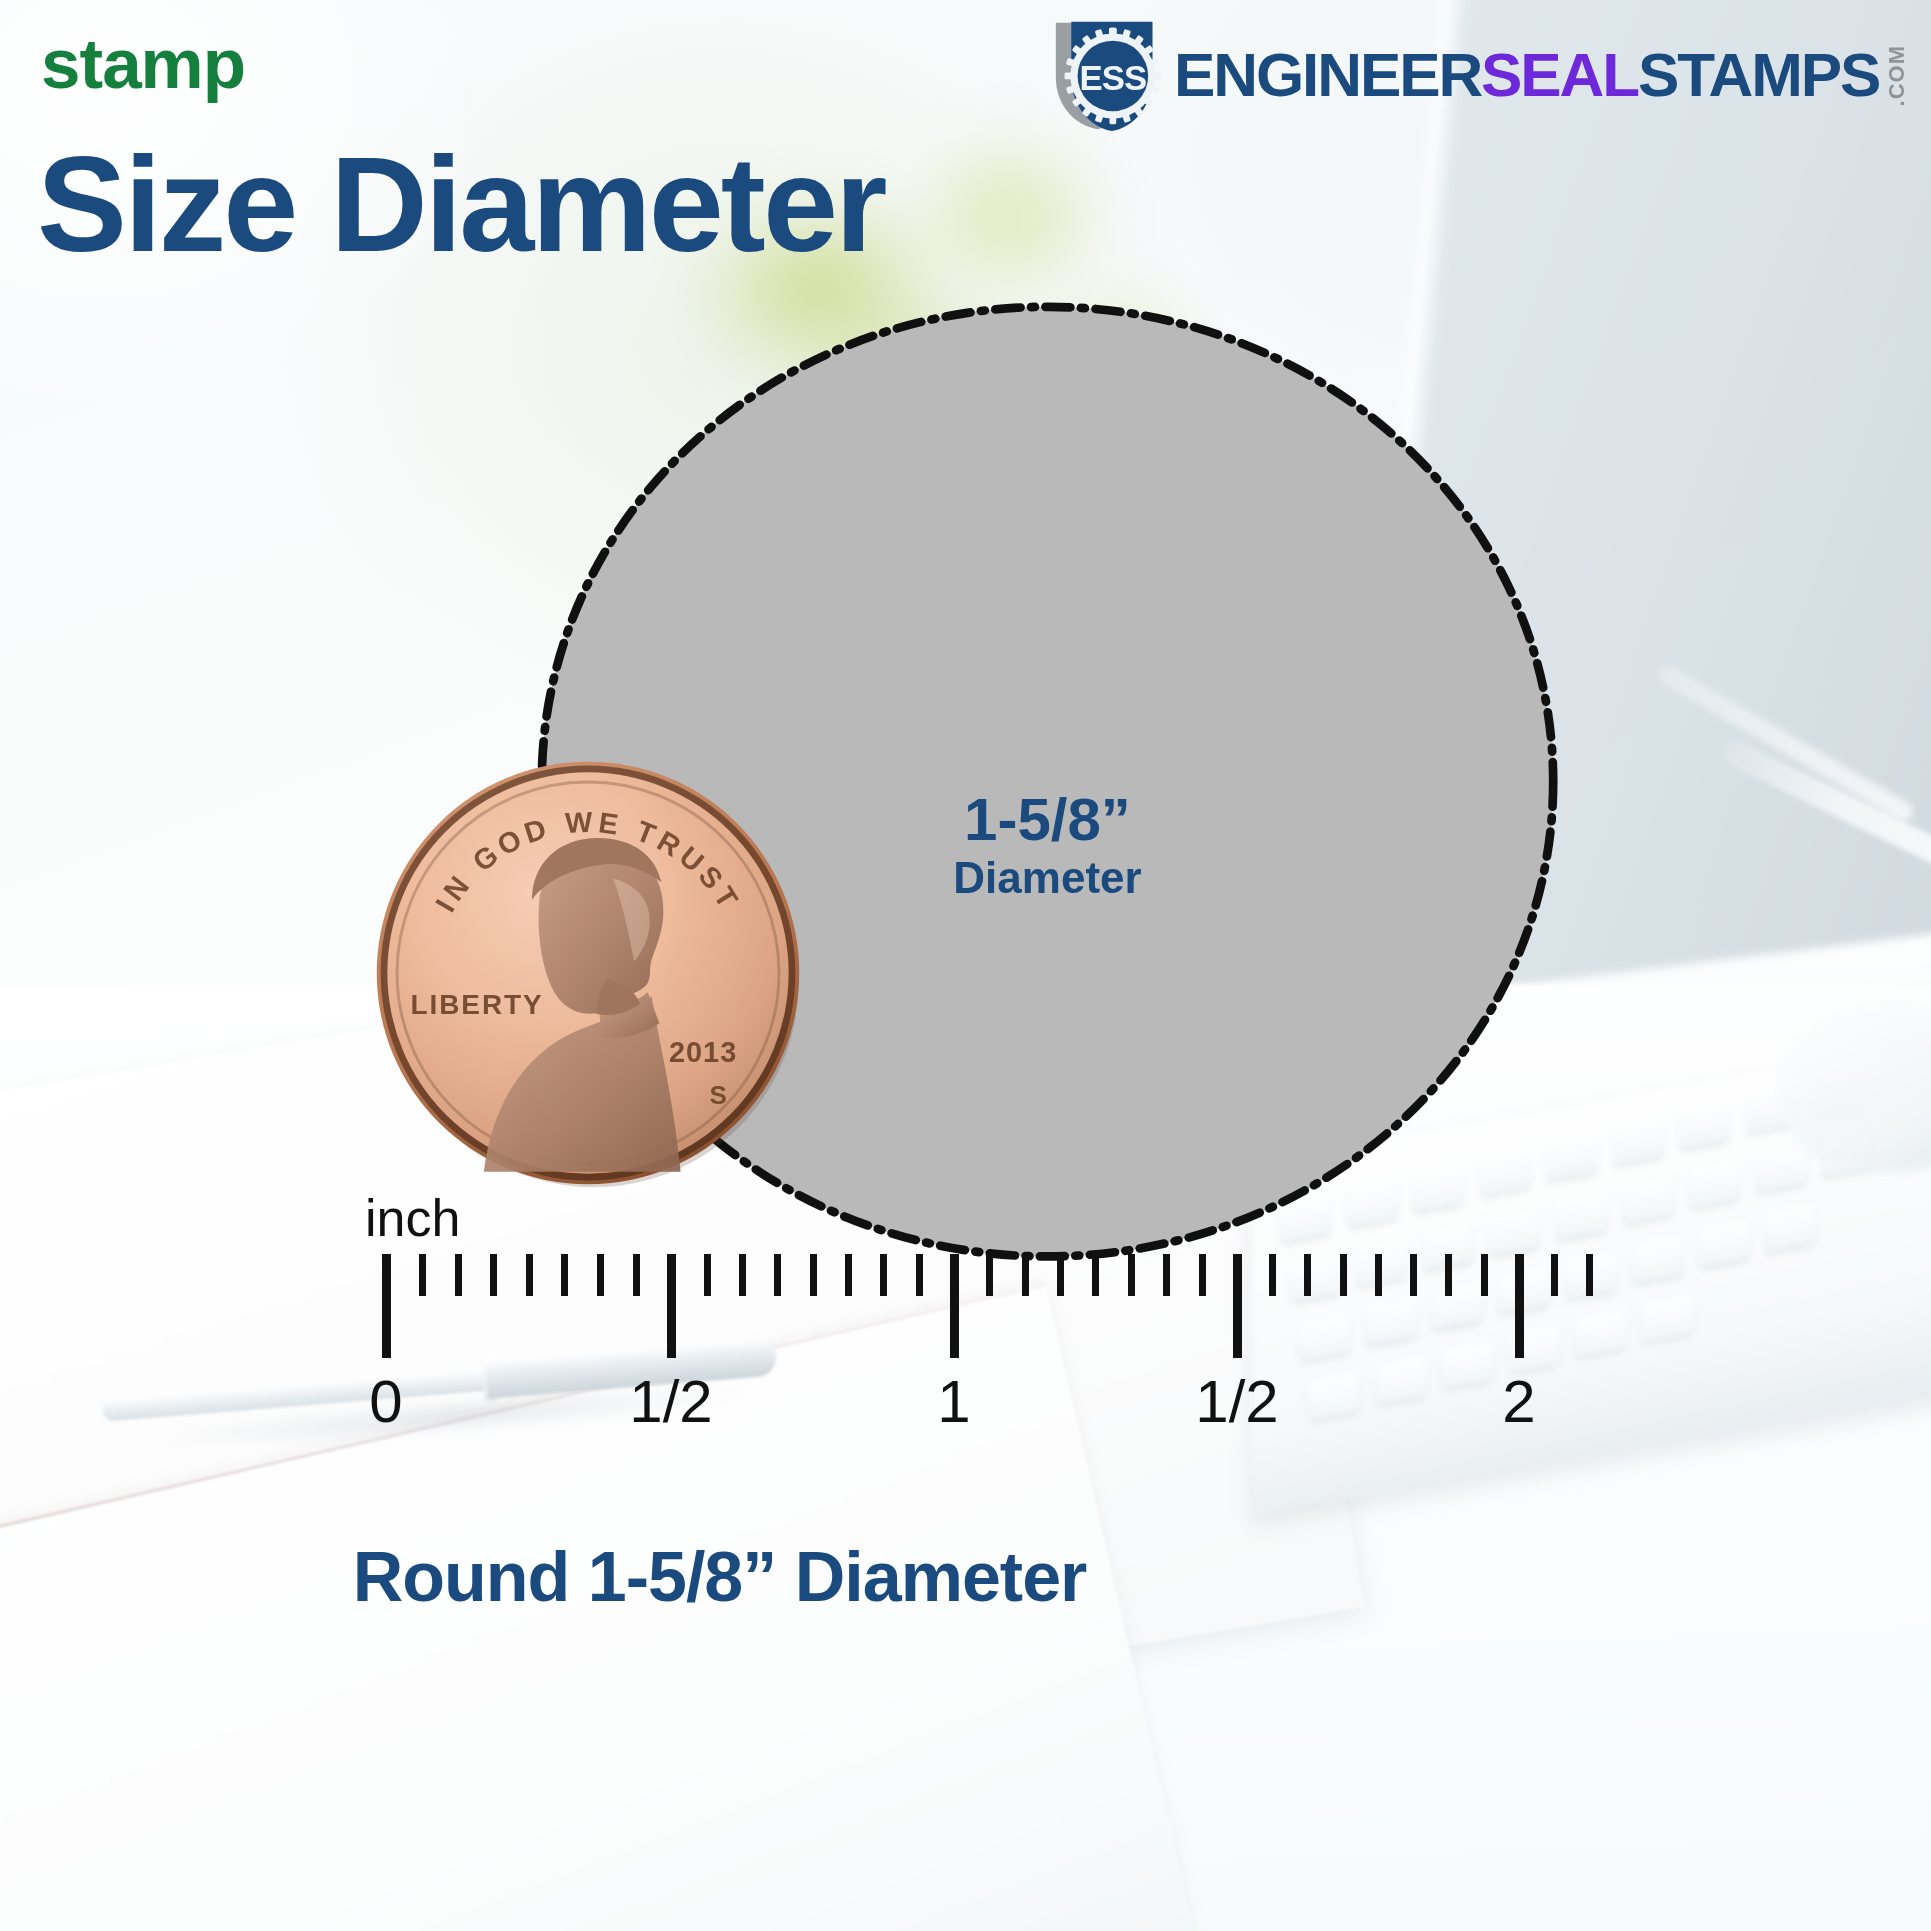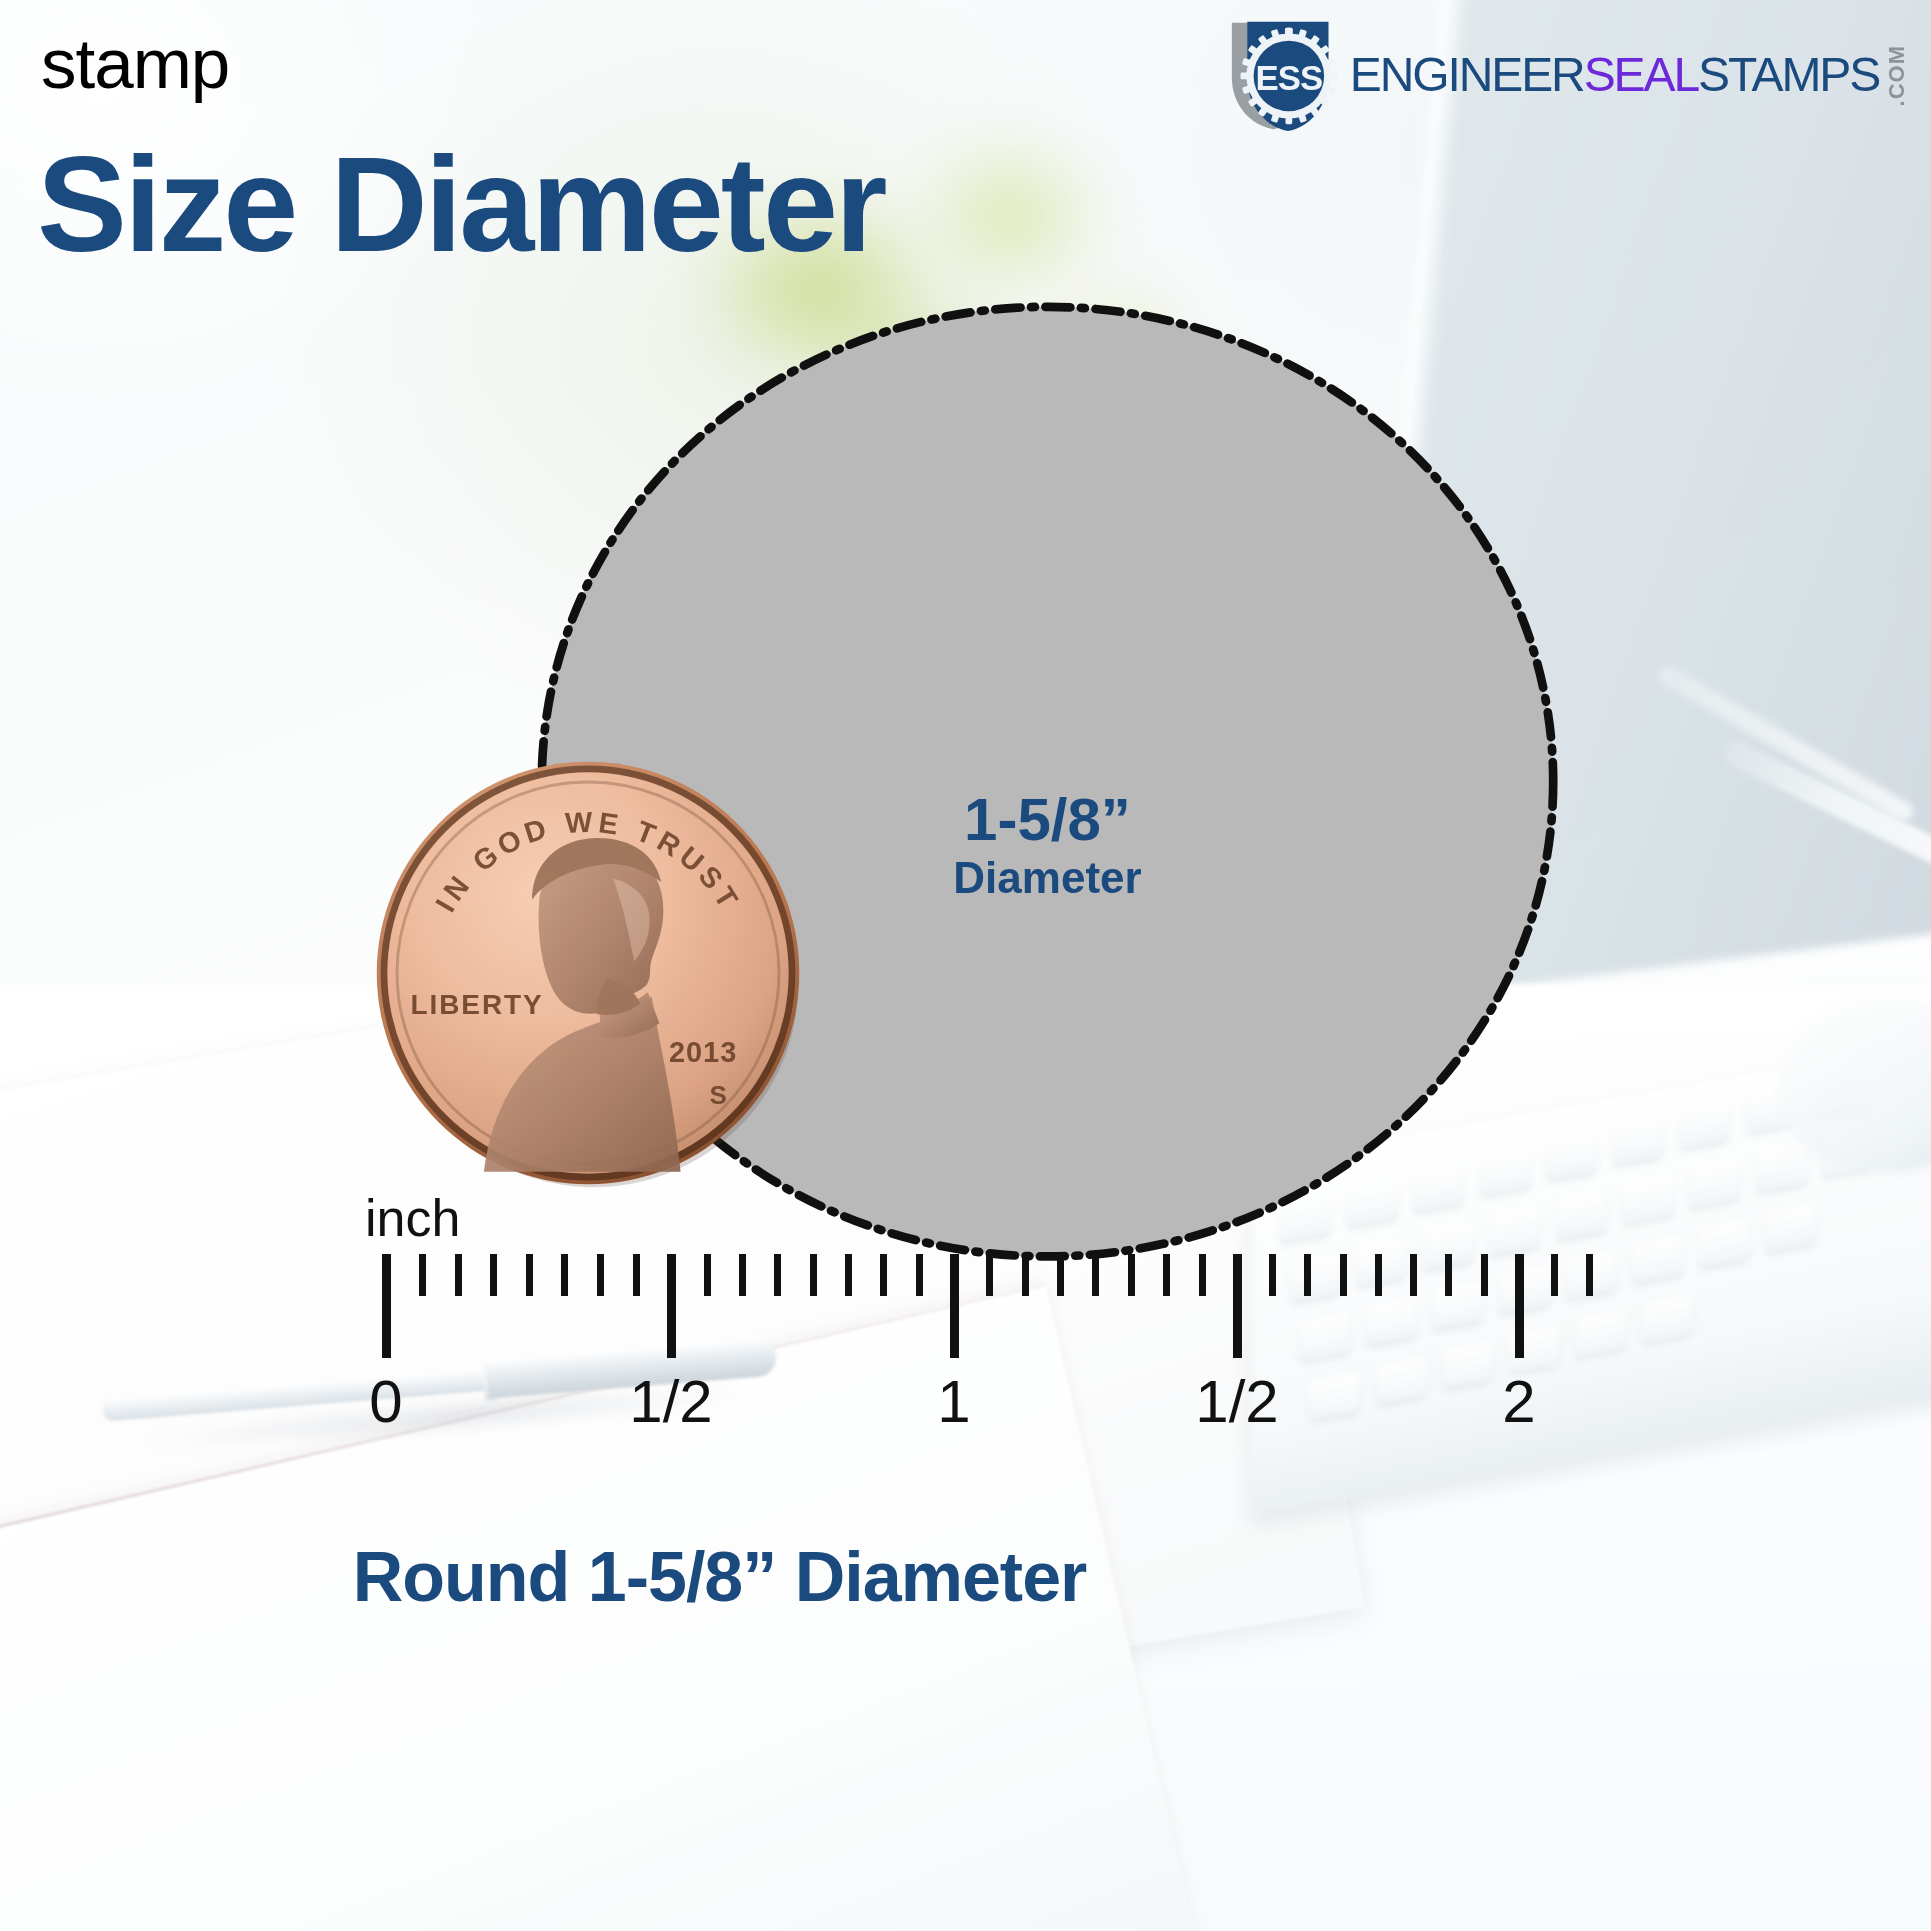--- a/index.html
+++ b/index.html
@@ -137,36 +137,36 @@
     transform:rotate(-4.6deg); filter:blur(5.8px);
   }
   .bg-glow-top {
     position:absolute; left:0; top:0; width:502px; height:415px;
     background:radial-gradient(ellipse at 20% 20%, #ffffff 0%, rgba(255,255,255,0) 72%);
   }
 
   
   .word-stamp {
     position:absolute; left:41px; top:23px;
-    font-size:71px; color:#000000; font-weight:400; letter-spacing:-1px;
+    font-size:71px; color:#15803d; font-weight:700; letter-spacing:-1px;
     z-index:6;
     text-align:center;
   }
   .title {
     position:absolute; left:37px; top:137px;
     font-size:135px; font-weight:700; color:#1b4a7e;
     letter-spacing:-2.9px; line-height:1; z-index:6;
     font-family:"Liberation Sans", sans-serif;
   }
 
   
   .logo { position:absolute; right:21px; top:17.4px; height:116px; display:flex; align-items:center; z-index:7; }
   .logo-emblem { position:relative; width:118px; height:116px; flex:0 0 auto; }
   .logo-wordmark { display:flex; align-items:center; margin-left:5.8px; }
-  .wm-part { font-weight:400; font-size:48px; letter-spacing:-2.1px; line-height:1; }
+  .wm-part { font-weight:700; font-size:62px; letter-spacing:-2.1px; line-height:1; }
   .wm-navy { color:#1b4a7e; }
   .wm-gray { color:#6d28d9; }
   .wm-dotcom {
     writing-mode:vertical-rl; text-orientation:mixed;
     font-size:22px; font-weight:700; color:#8d9398; letter-spacing:1px;
     margin-left:4.8px; transform:rotate(180deg);
   }
 
   
   .circle-wrap { position:absolute; left:536px; top:301px; width:1023px; height:969px; z-index:4; }

